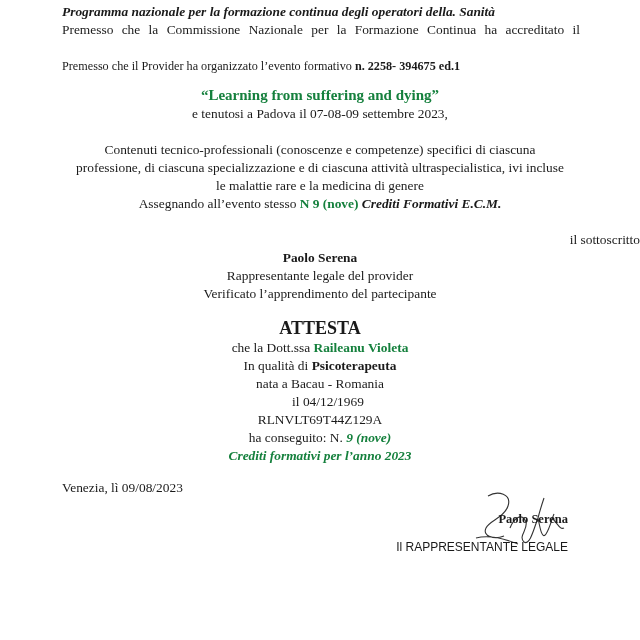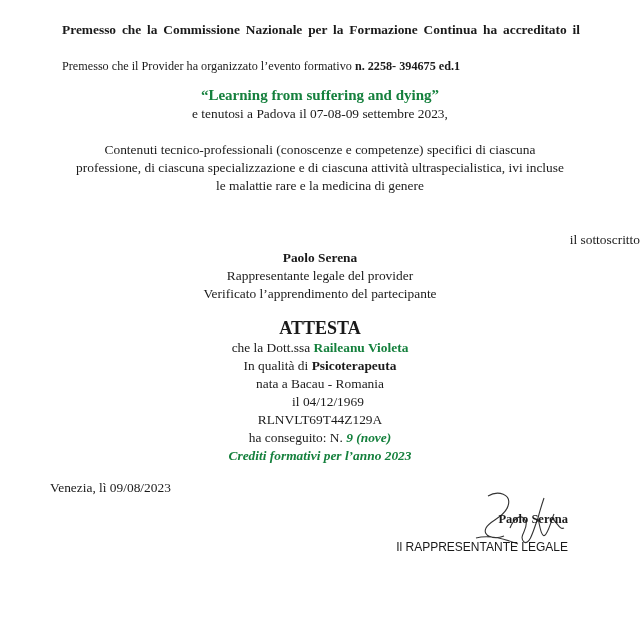--- a/index.html
+++ b/index.html
@@ -15,30 +15,34 @@
   .sig-area { position:absolute; left:420px; top:488px; width:180px; height:70px; }
   .sig-label { position:absolute; right:32px; top:8px; font-family:"Liberation Sans",sans-serif; font-size:12px; white-space:nowrap;margin-top:44px; }
   .sig-name { position:absolute; right:32px; top:24px; font-family:"Liberation Serif",serif; font-weight:bold; font-size:12.5px; white-space:nowrap; }
   .sig-svg { position:absolute; left:48px; top:0; }
 </style>
 </head>
 <body>
 
 <div class="page">
 
-  <div class="line justify" style="top:22px;font-weight:bold;">Premesso che la Commissione Nazionale per la Formazione Continua ha accreditato il</div>
+  <div class="line bold italic" style="left:62px;top:4px;">Programma nazionale per la formazione continua degli operatori della. Sanità</div>
+  <div class="line justify" style="top:22px;">Premesso che la Commissione Nazionale per la Formazione Continua ha accreditato il</div>
   <div class="line" style="left:62px;top:58px;font-size:12.2px;">
     <span>Premesso che il Provider ha organizzato l’evento formativo </span><span class="bold">n. 2258- 394675 ed.1</span>
   </div>
 
   <div class="line center bold blue" style="top:87px;font-size:15px;">“Learning from suffering and dying”</div>
   <div class="line center" style="top:106px;">e tenutosi a Padova il 07-08-09 settembre 2023,</div>
   <div class="line center" style="top:142px;">Contenuti tecnico-professionali (conoscenze e competenze) specifici di ciascuna</div>
   <div class="line center" style="top:160px;">professione, di ciascuna specializzazione e di ciascuna attività ultraspecialistica, ivi incluse</div>
   <div class="line center" style="top:178px;">le malattie rare e la medicina di genere</div>
+  <div class="line center" style="top:196px;">
+    <span>Assegnando all’evento stesso </span><span class="bold blue">N 9 (nove)</span><span class="bold italic"> Crediti Formativi E.C.M.</span>
+  </div>
 
   <div class="line center" style="top:232px;text-align:right;">il sottoscritto</div>
   <div class="line center bold" style="top:250px;">Paolo Serena</div>
   <div class="line center" style="top:268px;">Rappresentante legale del provider</div>
   <div class="line center" style="top:286px;">Verificato l’apprendimento del partecipante</div>
 
   <div class="line center bold" style="top:318px;font-size:18px;line-height:20px;">ATTESTA</div>
   <div class="line center" style="top:340px;">
     <span>che la Dott.ssa </span><span class="bold blue">Raileanu Violeta</span>
   </div>
@@ -46,21 +50,21 @@
     <span>In qualità di </span><span class="bold">Psicoterapeuta</span>
   </div>
   <div class="line center" style="top:376px;">nata a Bacau - Romania</div>
   <div class="line center" style="top:394px;padding-left:8px;">il 04/12/1969</div>
   <div class="line center" style="top:412px;">RLNVLT69T44Z129A</div>
   <div class="line center" style="top:430px;">
     <span>ha conseguito: N. </span><span class="bold italic blue">9 (nove)</span>
   </div>
   <div class="line center bold italic blue" style="top:448px;">Crediti formativi per l’anno 2023</div>
 
-  <div class="line" style="left:50px;top:480px;">
+  <div class="line" style="left:62px;top:480px;">
     <span>Venezia</span><span>, lì 09/08/2023</span>
   </div>
 
   <div class="sig-area">
     <svg class="sig-svg" width="110" height="70" viewBox="0 0 110 70">
       <path d="M20 8 C30 2, 44 6, 40 18 C36 30, 22 32, 18 40 C14 48, 26 52, 36 48 M8 50 C24 46, 40 52, 50 56 M42 40 C46 30, 54 24, 58 34 C60 42, 50 48, 56 54 C62 58, 66 40, 70 30 C72 22, 74 16, 76 10 M70 30 C72 40, 74 52, 78 46 C82 40, 84 30, 86 26 M84 30 C90 36, 92 42, 96 40" fill="none" stroke="#333" stroke-width="1.1"></path>
     </svg>
     <div class="sig-label">Il RAPPRESENTANTE LEGALE</div>
     <div class="sig-name">Paolo Serena</div>
   </div>

